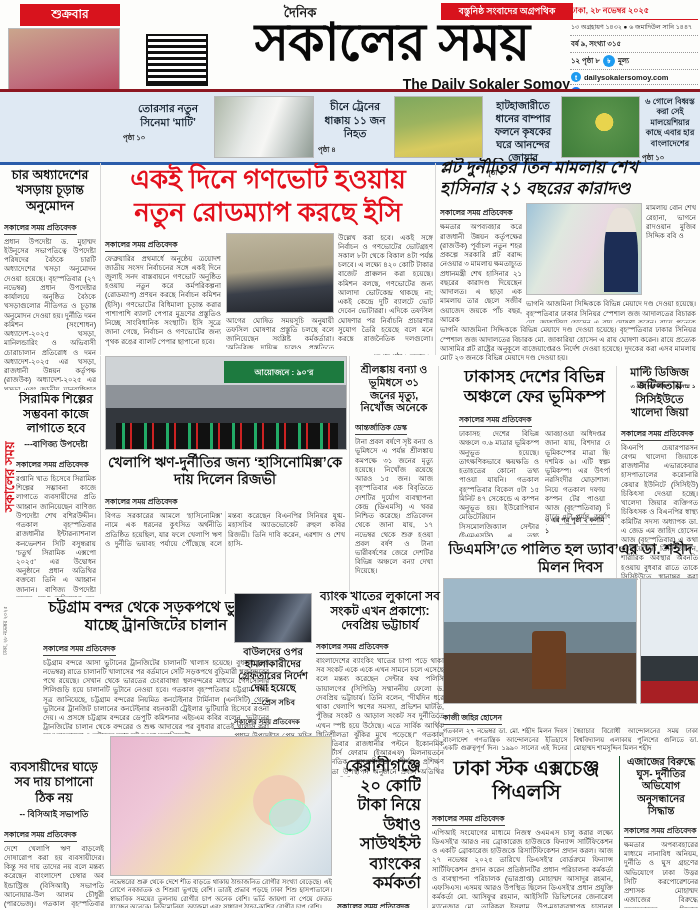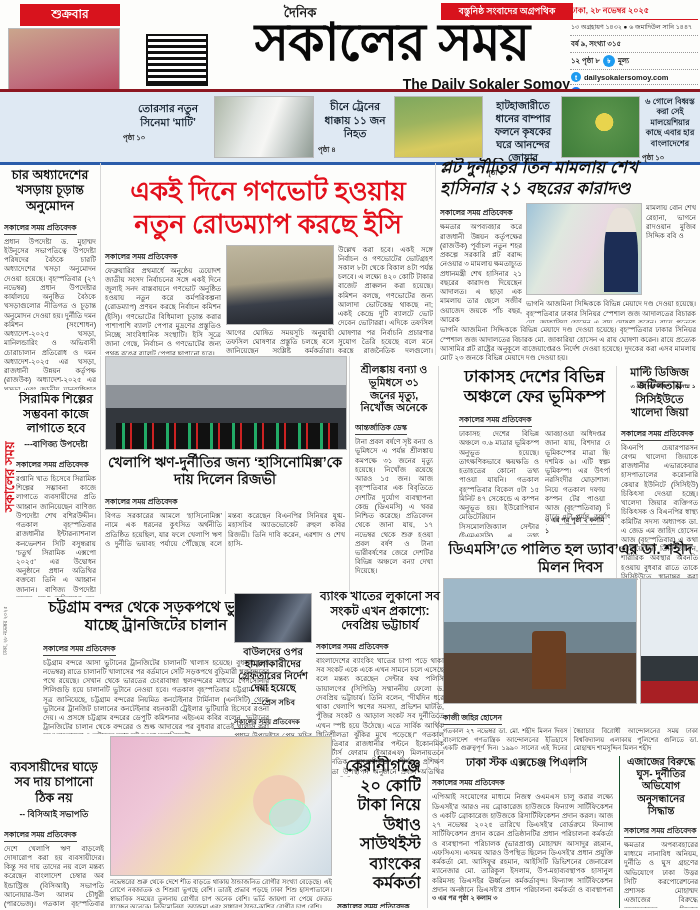--- a/index.html
+++ b/index.html
@@ -95,21 +95,21 @@
     <div class="teaser-page">পৃষ্ঠা ১০</div>
   </div>
 
   <div class="art" style="left:4px;top:168px;width:92px;height:222px;">
     <h2 class="hl" style="font-size:12.5px;">চার অধ্যাদেশের খসড়ায় চূড়ান্ত অনুমোদন</h2>
     <span class="byline">সকালের সময় প্রতিবেদক</span>
     <div class="body" style="height:158px;overflow:hidden;">প্রধান উপদেষ্টা ড. মুহাম্মদ ইউনূসের সভাপতিত্বে উপদেষ্টা পরিষদের বৈঠকে চারটি অধ্যাদেশের খসড়া অনুমোদন দেওয়া হয়েছে। বৃহস্পতিবার (২৭ নভেম্বর) প্রধান উপদেষ্টার কার্যালয়ে অনুষ্ঠিত বৈঠকে খসড়াগুলোর নীতিগত ও চূড়ান্ত অনুমোদন দেওয়া হয়। দুর্নীতি দমন কমিশন (সংশোধন) অধ্যাদেশ-২০২৫ খসড়া, মানিলন্ডারিং ও অভিবাসী চোরাচালান প্রতিরোধ ও দমন অধ্যাদেশ-২০২৫ এর খসড়া, রাজধানী উন্নয়ন কর্তৃপক্ষ (রাজউক) অধ্যাদেশ-২০২৫ এর খসড়া এবং জাতীয় মানবাধিকার কমিশন অধ্যাদেশ (সংশোধন)-২০২৫ এর খসড়া চূড়ান্ত ও নীতিগত অনুমোদন হয়েছে। প্রেস উপদেষ্টা প্রেস নোটে শফিকুল আলম বলেন, নতুন অধ্যাদেশে দুর্নীতি দমন কমিশনের কাছে ভুক্তভোগীদের নির্বিঘ্ন হিসাব দেওয়ার বিধান রাখা</div>
     
   </div>
 
-  <div class="art" style="left:100px;top:163px;width:336px;height:192px;border-left:1px solid #d7d7d7;border-right:1px solid #d7d7d7;padding:12px 4px;">
+  <div class="art" style="left:100px;top:163px;width:336px;height:192px;border-left:1px solid #d7d7d7;border-right:1px solid #d7d7d7;padding:0 4px;">
     <h1 class="hl hl-red" style="font-size:26px;line-height:1.28;">একই দিনে গণভোট হওয়ায় নতুন রোডম্যাপ করছে ইসি</h1>
     <div style="position:relative;height:118px;margin-top:3px;">
       <div class="abs" style="left:0;top:0;width:116px;">
         <span class="byline">সকালের সময় প্রতিবেদক</span>
         <div class="body" style="height:104px;overflow:hidden;">ফেব্রুয়ারির প্রথমার্ধে অনুষ্ঠেয় ত্রয়োদশ জাতীয় সংসদ নির্বাচনের সঙ্গে একই দিনে জুলাই সনদ বাস্তবায়নে গণভোট অনুষ্ঠিত হওয়ায় নতুন করে কর্মপরিকল্পনা (রোডম্যাপ) প্রণয়ন করছে নির্বাচন কমিশন (ইসি)। গণভোটের বিধিমালা চূড়ান্ত করার পাশাপাশি ব্যালট পেপার মুদ্রণের প্রস্তুতিও নিচ্ছে সাংবিধানিক সংস্থাটি। ইসি সূত্রে জানা গেছে, নির্বাচন ও গণভোটের জন্য পৃথক রঙের ব্যালট পেপার ছাপানো হবে।</div>
       </div>
       <div class="ph" style="left:121px;top:0;width:108px;height:80px;
            background:linear-gradient(175deg,#beb69e 0%,#a89f86 45%,#3a3f49 70%,#23262c 100%);"></div>
       <div class="abs" style="left:121px;top:83px;width:108px;">
         <div class="body" style="height:33px;overflow:hidden;">আগের ঘোষিত সময়সূচি অনুযায়ী তফসিল ঘোষণার প্রস্তুতি চলছে বলে জানিয়েছেন সংশ্লিষ্ট কর্মকর্তারা। ‘অতিরিক্ত দায়িত্ব হলেও প্রস্তুতিতে ঘাটতি নেই’ বলে জানায় ইসি সচিবালয়।</div>
@@ -151,20 +151,22 @@
     <h2 class="hl" style="font-size:12px;">সিরামিক শিল্পের সম্ভবনা কাজে লাগাতে হবে</h2>
     <div class="kicker">---বাণিজ্য উপদেষ্টা</div>
     <span class="byline">সকালের সময় প্রতিবেদক</span>
     <div class="body" style="height:140px;overflow:hidden;">রপ্তানি খাত হিসেবে সিরামিক শিল্পের সম্ভাবনা কাজে লাগাতে ব্যবসায়ীদের প্রতি আহ্বান জানিয়েছেন বাণিজ্য উপদেষ্টা শেখ বশিরউদ্দীন। গতকাল বৃহস্পতিবার রাজধানীর ইন্টারন্যাশনাল কনভেনশন সিটি বসুন্ধরায় ‘চতুর্থ সিরামিক এক্সপো ২০২৫’ এর উদ্বোধন অনুষ্ঠানে প্রধান অতিথির বক্তব্যে তিনি এ আহ্বান জানান। বাণিজ্য উপদেষ্টা বলেন, “শুধু অভিযোগ নয়, বরং যৌক্তিক, প্রত্যাশার ও বাস্তবসম্মত প্রস্তাব নিয়ে আসুন। সরকার আপনাদের সহায়ক। আপনাদের সুযোগ সুবিধা নিশ্চিত করতে আমরা কাজ করছি। তবে সেটি হতে হবে ন্যায়সংগত ও মানসম্পন্ন শিল্প-কারখানার ভিত্তিতে।” তিনি বলেন, “দেশের পরিবর্তিত রাজনীতিক প্রসার ঘটেছে অতীতের মতো ‘সংঘবদ্ধতার ব্যবসা’ আর হবে না। সময় এখন দক্ষতা, যোগাযোগ ও প্রযুক্তির।” পোশাক খাত এক যুগে বড় রপ্তানি আয় করলেও পরিবর্তিত বিশ্বে সিরামিক খাত যেন পিছিয়ে না থাকে এমন নজর দিতে</div>
     
   </div>
 
   <div class="art" style="left:100px;top:356px;width:250px;height:238px;border-left:1px solid #d7d7d7;border-right:1px solid #d7d7d7;padding:0 4px;">
     <div class="ph" style="left:4px;top:0;width:242px;height:94px;
          background:linear-gradient(#cfd3d6 0 30%,#8e9399 30% 55%,#33373d 55% 100%);">
+      <div style="position:absolute;right:2px;top:4px;width:120px;height:22px;background:#1d7a3f;color:#fff;
+           font-size:8px;font-weight:700;display:flex;align-items:center;justify-content:center;">আয়োজনে : ৯০’র</div>
       <div style="position:absolute;left:10px;bottom:0;width:222px;height:26px;
            background:repeating-linear-gradient(90deg,#111 0 6px,#2a6 6px 9px,#111 9px 14px,#c22 14px 16px,#111 16px 22px);"></div>
     </div>
     <h2 class="hl" style="font-size:14px;margin-top:98px;">খেলাপি ঋণ-দুর্নীতির জন্য ‘হাসিনোমিক্স’কে দায় দিলেন রিজভী</h2>
     <div style="position:relative;">
       <span class="byline">সকালের সময় প্রতিবেদক</span>
       <div class="cols2 body" style="height:86px;overflow:hidden;">বিগত সরকারের আমলে ‘হাসিনোমিক্স’ নামে এক ধরনের কুৎসিত অর্থনীতি প্রতিষ্ঠিত হয়েছিল, যার ফলে খেলাপি ঋণ ও দুর্নীতি ভয়াবহ পর্যায়ে পৌঁছেছে বলে মন্তব্য করেছেন বিএনপির সিনিয়র যুগ্ম-মহাসচিব অ্যাডভোকেট রুহুল কবির রিজভী। তিনি দাবি করেন, এরশাদ ও শেখ হাসি-</div>
     </div>
 
   </div>
@@ -249,21 +251,21 @@
   <div class="abs caption" style="left:110px;top:878px;width:222px;height:30px;overflow:hidden;">নভেম্বরের শুরু থেকে দেশে শীত বাড়তে থাকায় ঠান্ডাজনিত রোগীর সংখ্যা বেড়েছে। এই রোগে নবজাতক ও শিশুরা ভুগছে বেশি। তারই প্রভাব পড়ছে ঢাকা শিশু হাসপাতালে। স্বাভাবিক সময়ের তুলনায় রোগীর চাপ অনেক বেশি। ভর্তি জায়গা না পেয়ে ফেরত যাচ্ছেন অনেকে। নিউমোনিয়া, অ্যাজমা এবং সাধারণ ঠান্ডা-কাশির রোগীর চাপ বেশি।</div>
 
   <div class="art" style="left:337px;top:756px;width:84px;height:152px;">
     <h2 class="hl" style="font-size:16px;text-align:right;">কেরানীগঞ্জে ২০ কোটি টাকা নিয়ে উধাও সাউথইস্ট ব্যাংকের কর্মকর্তা</h2>
     <span class="byline">সকালের সময় প্রতিবেদক</span>
     <div class="body" style="height:86px;overflow:hidden;">ঢাকার কেরানীগঞ্জে সাউথইস্ট ব্যাংকের আটি বাজার শাখা থেকে প্রায় ২০ কোটি টাকা নিয়ে সাইফুল ইসলাম সোহান নামে এক ব্যাংক কর্মকর্তা উধাও হয়েছেন বলে অভিযোগ উঠেছে। এতে ব্যাংকের গ্রাহকদের মধ্যে চরম উদ্বেগ তৈরি হয়েছে। গত বুধবার দুপুরে গ্রাহকদের হিসাব থেকে টাকা সরানোর খবর ছড়িয়ে পড়লে গ্রাহকরা এই শাখাটিতে ছুটে আসেন এবং নিজেদের হিসাবের তথ্য জানতে চেষ্টা করেন। গতকাল বৃহস্পতিবার সকাল থেকে শতাধিক গ্রাহক ব্যাংকটিতে ভিড় জমাতে দেখা</div>
     
   </div>
 
   <div class="art" style="left:427px;top:756px;width:186px;height:152px;border-left:1px solid #d7d7d7;padding-left:4px;">
-    <h2 class="hl" style="font-size:11px;margin-left:8px;">ঢাকা স্টক এক্সচেঞ্জ পিএলসি</h2>
+    <h2 class="hl" style="font-size:20px;margin-left:8px;">ঢাকা স্টক এক্সচেঞ্জ পিএলসি</h2>
     <span class="byline">সকালের সময় প্রতিবেদক</span>
     <div class="body" style="height:100px;overflow:hidden;">এপিআই সংযোগের মাধ্যমে নিজস্ব ওএমএস চালু করার লক্ষ্যে ডিএসই’র আরও নয় ব্রোকারেজ হাউজকে ফিন্যান্স সার্টিফিকেশন ও একটি ব্রোকারেজ হাউজকে রিসার্টিফিকেশন প্রদান করল। আজ ২৭ নভেম্বর ২০২৫ তারিখে ডিএসই’র বোর্ডরুমে ফিন্যান্স সার্টিফিকেশন প্রদান করেন প্রতিষ্ঠানটির প্রধান পরিচালনা কর্মকর্তা ও ব্যবস্থাপনা পরিচালক (ভারপ্রাপ্ত) মোহাম্মদ আসাদুর রহমান, এফসিএস। এসময় আরও উপস্থিত ছিলেন ডিএসই’র প্রধান প্রযুক্তি কর্মকর্তা মো. আসিফুর রহমান, আইসিটি ডিভিশনের জেনারেল ম্যানেজার মো. তারিকুল ইসলাম, উপ-মহাব্যবস্থাপক হাসানুল করিমসহ ডিএসইর ঊর্ধ্বতন কর্মকর্তাবৃন্দ। ফিন্যান্স সার্টিফিকেশন প্রদান অনুষ্ঠানে ডিএসই’র প্রধান পরিচালনা কর্মকর্তা ও ব্যবস্থাপনা পরিচালক (ভারপ্রাপ্ত) মোহাম্মদ আসাদুর রহমান বলেন, পুঁজিবাজারের ডিজিটাল রূপান্তরের অংশ হিসেবে ডিএসই কাজ করছে। নিবন্ধক নাম বজায় রেখে ডিএসইতে প্রযুক্তিভিত্তিক সেবাবলী নতুনভাবে রূপ নেওয়াই যার লক্ষ্য। টেকহোল্ডারদের সঙ্গে মানসম্মত বাড়তে ইউআরএল বিজিএসইএ, সিকিউরিটিজ ও এক্সচেঞ্জ কমিশনসহ বিভিন্ন শিল্প খাতের সঙ্গে বৈঠক করেছে। ডিএসই আশা করছে ডিসেম্বর ২০২৫-এর মধ্যে ব্রোকারহাউজগুলোর আধুনিক লাইভ অপারেশনের অনলাইন ভর্তুক্তির সার্বিক ব্যবস্থা</div>
     <div class="jump">৩ এর পর পৃষ্ঠা ২ কলাম ৩</div>
   </div>
 
   <div class="art" style="left:619px;top:756px;width:79px;height:152px;border-left:1px solid #14532d;padding-left:4px;">
     <h2 class="hl" style="font-size:10px;">এজাজের বিরুদ্ধে ঘুস- দুর্নীতির অভিযোগ অনুসন্ধানের সিদ্ধান্ত</h2>
     <span class="byline">সকালের সময় প্রতিবেদক</span>
     <div class="body" style="height:96px;overflow:hidden;">ক্ষমতার অপব্যবহারের মাধ্যমে নানাবিধ অনিয়ম, দুর্নীতি ও ঘুস গ্রহণের অভিযোগে ঢাকা উত্তর সিটি করপোরেশনের প্রশাসক মোহাম্মদ এজাজের বিরুদ্ধে অনুসন্ধানের সিদ্ধান্ত নিয়েছে দুর্নীতি দমন কমিশন (দুদক)। গতকাল বৃহস্পতিবার নাম প্রকাশ না করার শর্তে দুদকের ঊর্ধ্বতন এক কর্মকর্তা বিষয়টি নিশ্চিত করেন। অনুসন্ধান শুরু করতে</div>
     

